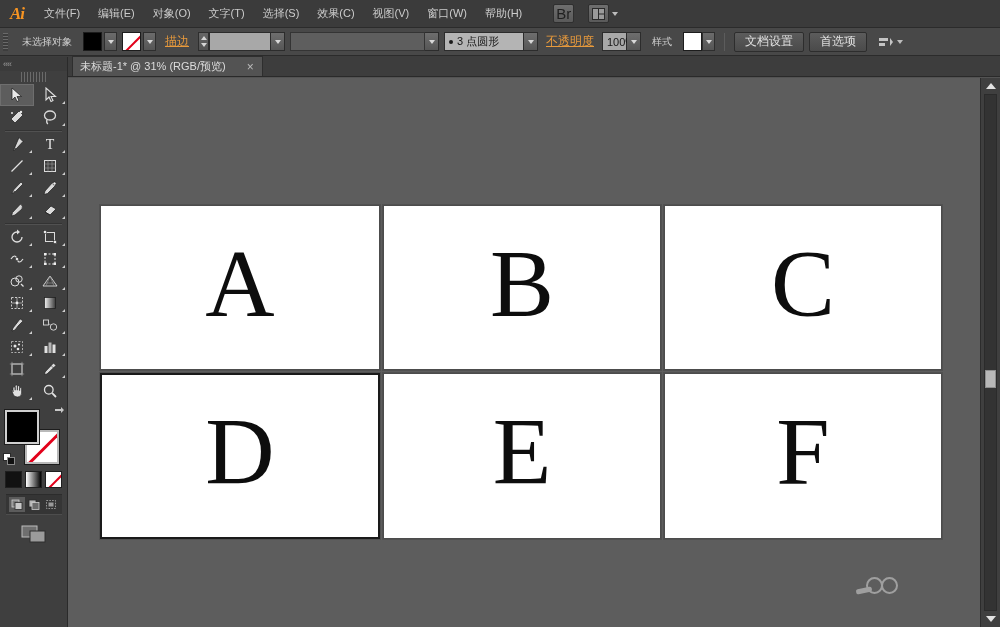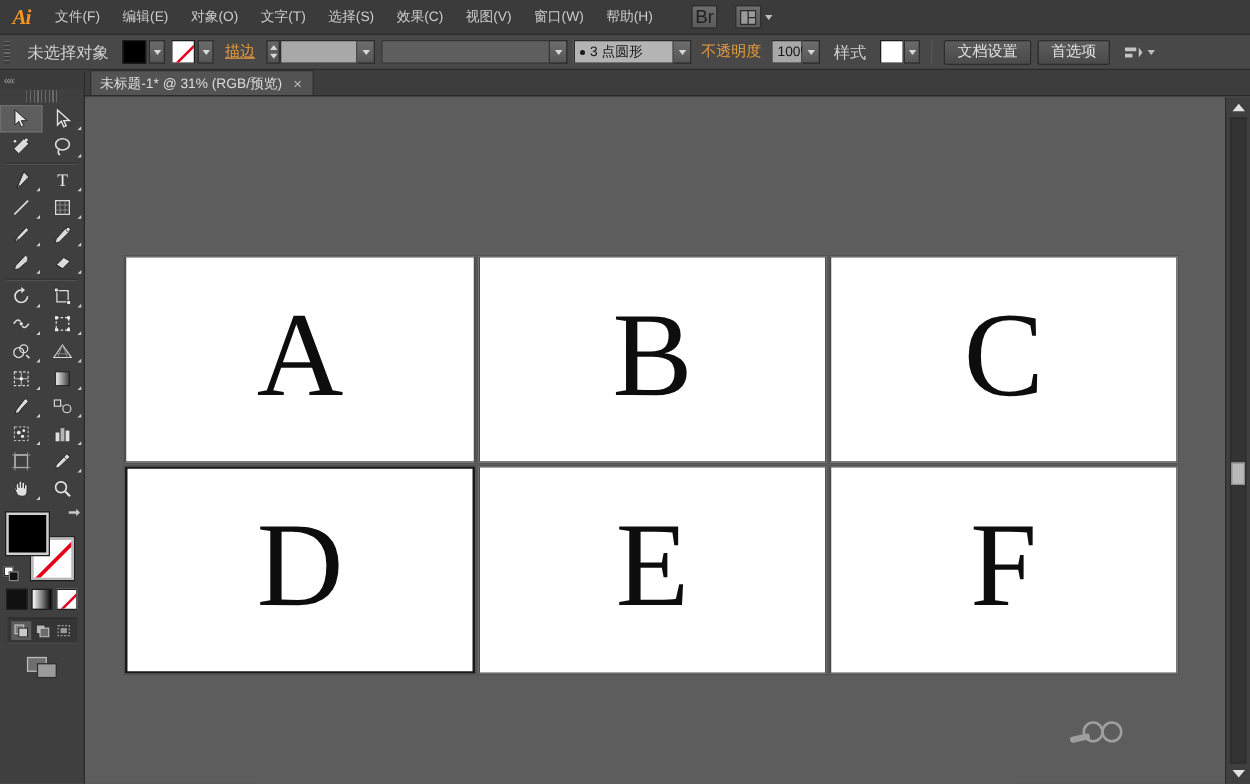--- a/index.html
+++ b/index.html
@@ -74,21 +74,21 @@
     padding-left: 3px;
     gap: 5px;
     position: relative;
   }
   .grip {
     width: 5px; height: 18px;
     background: repeating-linear-gradient(to bottom, #6a6a6a 0 1px, #3d3d3d 1px 3px);
     margin-right: 3px;
   }
   .cb-label {
-    font-size: 13px; color: #d0d0d0;
+    font-size: 10px; color: #d0d0d0;
     padding: 0 6px;
     white-space: nowrap;
   }
   .swatch-group { display: flex; align-items: center; gap: 2px; }
   .swatch {
     width: 19px; height: 19px;
     border: 1px solid #1c1c1c;
     background: #fff;
     position: relative;
   }
@@ -169,21 +169,21 @@
     background: #b4b4b4;
     justify-content: flex-start;
     gap: 4px;
   }
   .brush-dot {
     width: 4px; height: 4px; border-radius: 50%;
     background: #1a1a1a; flex: 0 0 auto;
   }
   .opacity-label {
     color: #e89a3c; font-size: 12px;
-    padding: 0 3px;
+    text-decoration: underline; padding: 0 3px;
     white-space: nowrap;
   }
   .btn {
     height: 20px;
     padding: 0 10px;
     background: linear-gradient(#5c5c5c,#4a4a4a);
     border: 1px solid #2d2d2d;
     border-radius: 2px;
     display: flex; align-items: center;
     color: #e0e0e0;
@@ -207,21 +207,21 @@
     padding-left: 72px;
     border-bottom: 1px solid #2a2a2a;
   }
   .doctab {
     height: 20px;
     background: #535353;
     border: 1px solid #2e2e2e;
     border-bottom: none;
     display: flex; align-items: center;
     padding: 0 7px;
-    gap: 8px;
+    gap: 20px;
     font-size: 11px;
     color: #dcdcdc;
     white-space: nowrap;
   }
   .tab-close {
     font-size: 12px; color: #bbb; line-height: 1;
     padding: 0 1px;
   }
 
   

